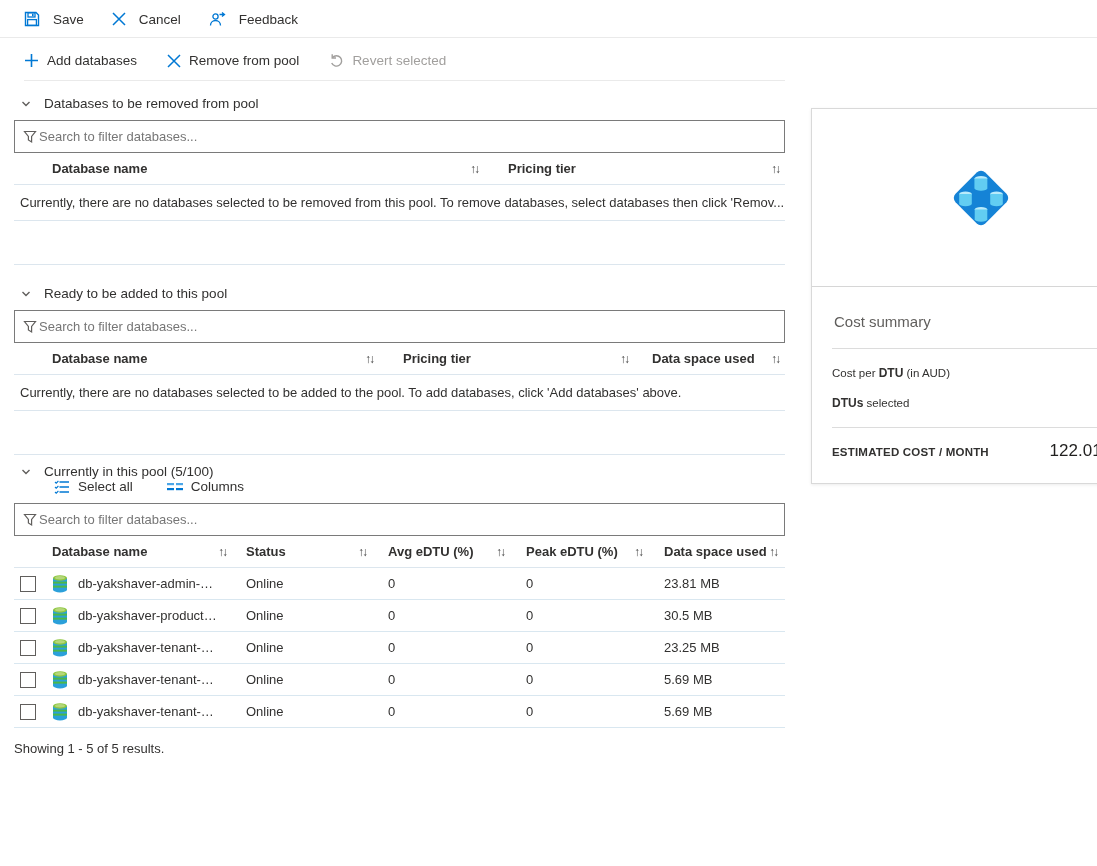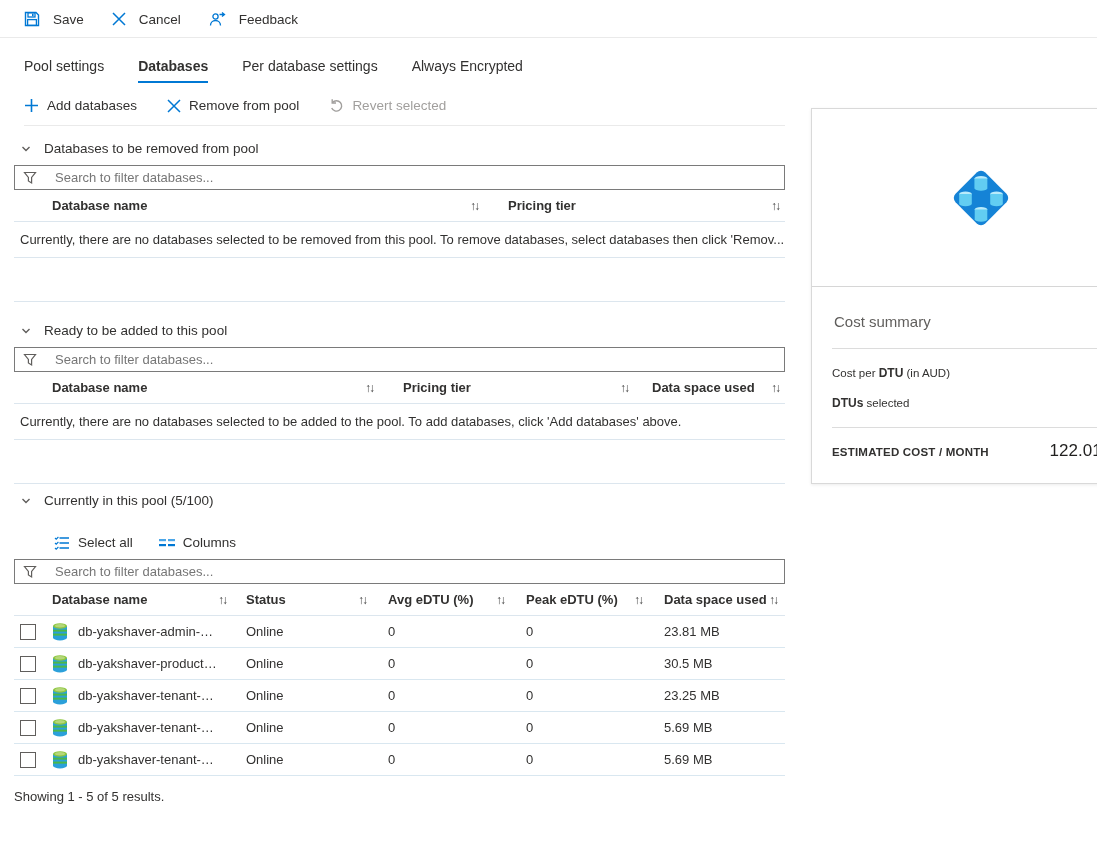--- a/index.html
+++ b/index.html
@@ -18,31 +18,31 @@
   .tab { font-size:14px; padding-bottom:7px; cursor:pointer; color:#323130; border-bottom:2px solid transparent; }
   .tab.active { font-weight:bold; border-bottom:2px solid #0078d4; }
 
   .cmdbar { display:flex; align-items:center; gap:30px; margin:15px 0 0 10px; padding-bottom:12px; border-bottom:1px solid #eaeaea; }
   .cmd-btn { display:flex; align-items:center; gap:8px; font-size:13.5px; cursor:pointer; background:none; border:none; font-family:inherit; color:#323130; }
   .cmd-btn.disabled { color:#a19f9d; cursor:default;justify-content:center; }
 
   .section-head { display:flex; align-items:center; gap:12px; margin:15px 0 0 6px; cursor:pointer; }
   .section-title { font-size:13.5px; }
 
-  .searchbox { display:flex; align-items:center; gap:18px; border:1px solid #7a7a7a; height:25px; margin-top:9px; padding:0 8px; background:#fff; }
+  .searchbox { display:flex; align-items:center; gap:2px; border:1px solid #7a7a7a; height:33px; margin-top:9px; padding:0 8px; background:#fff; }
   .searchbox input { border:none; outline:none; flex:1; font-size:13px; font-family:inherit; color:#323130; }
   .searchbox input::placeholder { color:#767676; }
 
   .thead { display:flex; align-items:center; height:32px; border-bottom:1px solid #dce6ee; font-weight:bold; font-size:13px; }
   .th { display:flex; align-items:center; justify-content:space-between; padding-right:6px; }
   .sort { font-size:12px; color:#444; font-weight:normal; letter-spacing:-2px; cursor:pointer; white-space:nowrap; }
   .empty-row { padding:10px 0 10px 6px; border-bottom:1px solid #dce6ee; font-size:13px; color:#323130; white-space:nowrap; overflow:hidden; }
   .blank-row { height:44px; border-bottom:1px solid #dce6ee; }
 
-  .subcmd { display:flex; align-items:flex-start; gap:26px; margin:27px 0 0 40px; }
+  .subcmd { display:flex; align-items:flex-start; gap:34px; margin:0 0 0 40px; }
 
   
   .g-head { display:grid; grid-template-columns:38px 166px 28px 112px 30px 108px 30px 108px 30px 1fr; align-items:center; height:32px; border-bottom:1px solid #dce6ee; font-weight:bold; font-size:13px; }
   .g-row { display:grid; grid-template-columns:38px 26px 140px 28px 112px 30px 108px 30px 108px 30px 1fr; align-items:center; height:32px; border-bottom:1px solid #d9e7f0; font-size:13px; }
   .g-head .hcell { display:flex; align-items:center; justify-content:space-between; padding-right:8px; }
   .name-cell { white-space:nowrap; overflow:hidden; text-overflow:ellipsis; }
   .checkbox { width:16px; height:16px; border:1px solid #605e5c; background:#fff; margin-left:6px; cursor:pointer; }
   .footer-note { margin-top:13px; font-size:13px; color:#323130; }
 
   
@@ -90,26 +90,20 @@
           <path d="M1.5 14.5 c0-3 2.2-5 5-5 c2.8 0 5 2 5 5" fill="none" stroke="#0078d4" stroke-width="1.3"></path>
           <path d="M10.5 3.5 h5 M13 1.5 l2.5 2 l-2.5 2" fill="none" stroke="#0078d4" stroke-width="1.3"></path>
         </svg>
     </span>
     <span>Feedback</span>
   </button>
 </div>
 
 <div class="main">
 
-  <div class="tabs">
-    <div class="tab">Pool settings</div>
-    <div class="tab active">Databases</div>
-    <div class="tab">Per database settings</div>
-    <div class="tab">Always Encrypted</div>
-  </div>
 
   <div class="cmdbar">
     <button class="cmd-btn">
       <span>
         <svg class="icon-svg" width="15" height="15" viewBox="0 0 15 15">
             <path d="M7.5 1 V14 M1 7.5 H14" stroke="#0078d4" stroke-width="1.6" fill="none"></path>
           </svg>
       </span>
       <span>Add databases</span>
     </button>

